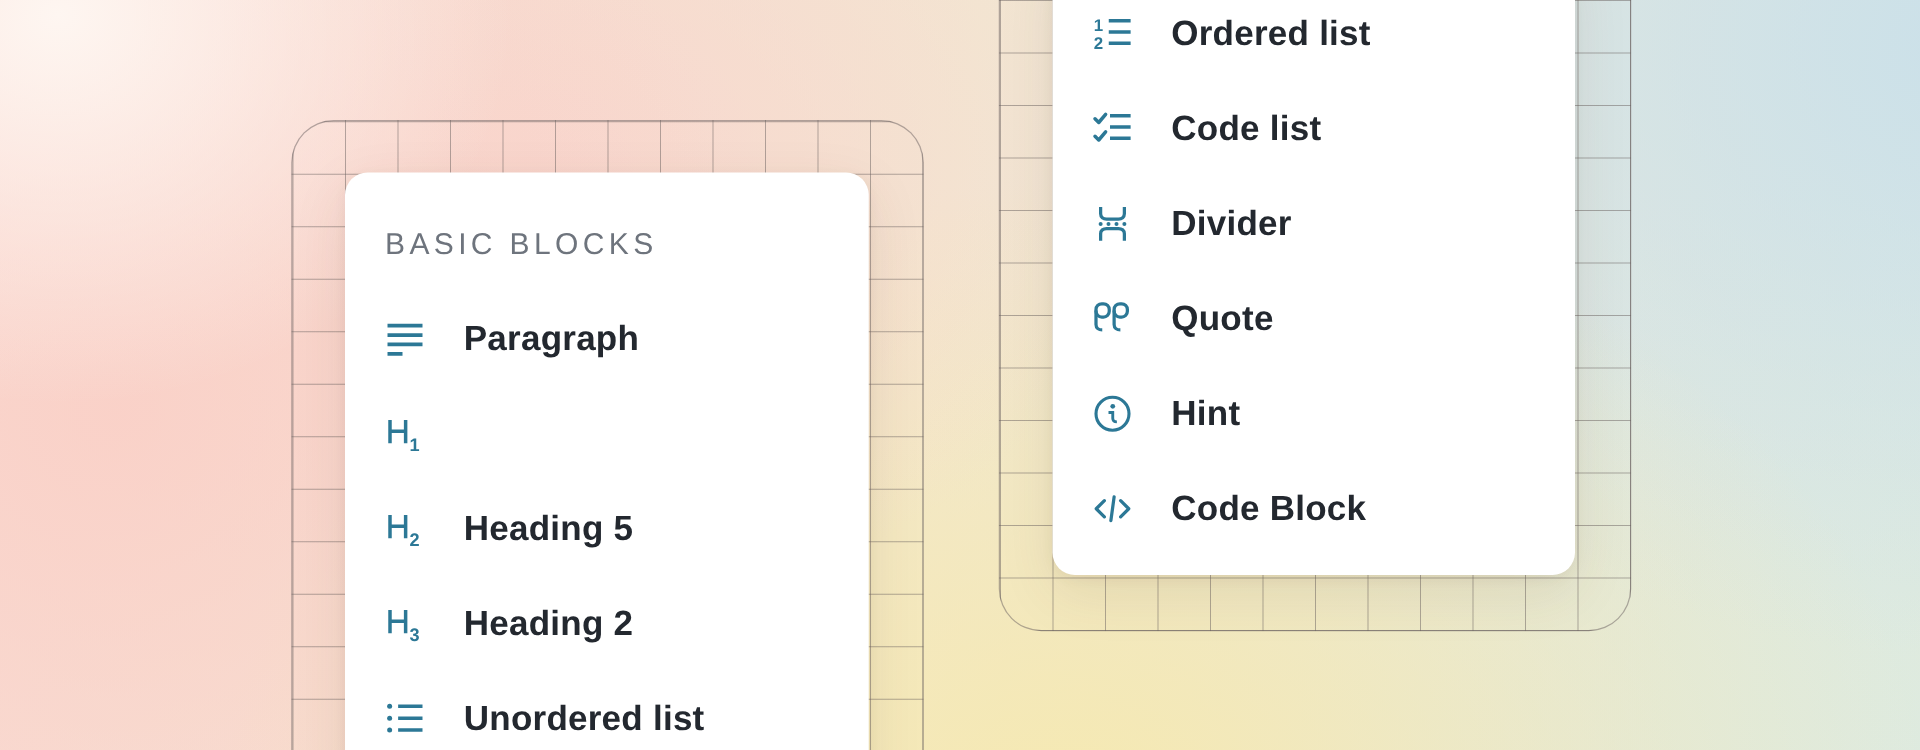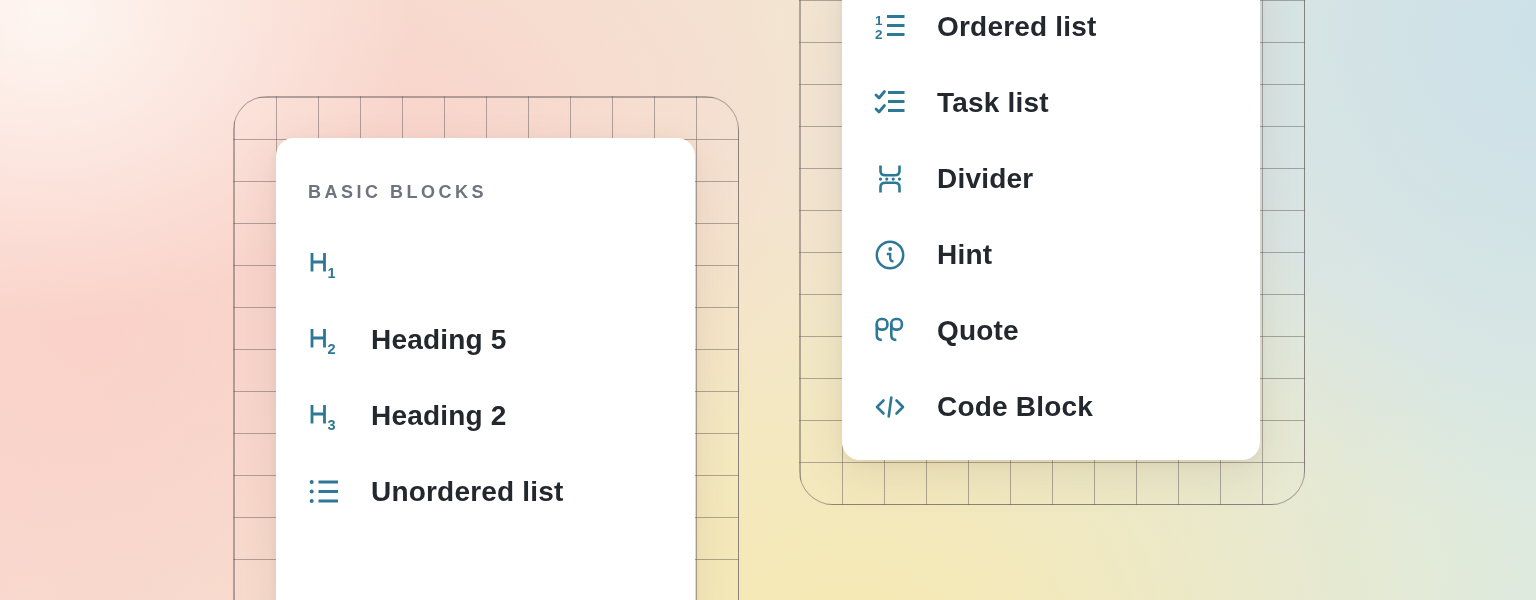--- a/index.html
+++ b/index.html
@@ -34,22 +34,22 @@
     position:absolute;
     background:var(--card-bg,#fff);
     border-radius:18px;
     box-shadow:0 14px 44px rgba(92,62,44,0.10), 0 3px 10px rgba(92,62,44,0.06);
   }
   .card-left { left:276px; top:138px; width:419px; height:510px; }
   .card-right{ left:842px; top:-40px; width:418px; height:500px; }
 
   .section-label{
     margin:44px 0 0 32px;
-    font-size:18px;
-    font-weight:700;
+    font-size:24px;
+    font-weight:400;
     letter-spacing:3.5px;
     color:var(--muted,#6e747d);
   }
   .card-left  .items{ margin-top:23px; }
   .card-right .items{ margin-top:29px; }
 
   .menu-item{
     height:76px;
     display:flex;
     align-items:center;
@@ -74,20 +74,28 @@
 </head>
 <body>
 
 <div class="scene" style="--accent: #2c7896; --text: #23282f; --muted: #6e747d; --card-bg: #ffffff;">
   <div class="grid grid-left"></div>
   <div class="grid grid-right"></div>
 
   <div class="card card-left">
     <div class="section-label">BASIC BLOCKS</div>
     <div class="items">
+  <div class="menu-item">
+    <span class="icon">
+            <svg viewBox="0 0 32 32" fill="none" stroke="currentColor" stroke-width="3">
+              <path d="M2 5.5H30M2 13H30M2 20.5H30M2 28H14"></path>
+            </svg>
+          </span>
+    <span class="label">Paragraph</span>
+  </div>
 
   <div class="menu-item">
     <span class="icon">
             <svg viewBox="0 0 32 32" fill="none" stroke="currentColor" stroke-width="2.8">
               <path d="M4 5v18.5M16.5 5v18.5M4 14h12.5"></path>
               <text x="19.5" y="30" font-size="14.5" font-weight="700" font-family="'Liberation Sans',sans-serif" fill="currentColor" stroke="none">1</text>
             </svg>
           </span>
   </div>
 
@@ -139,62 +147,62 @@
   </div>
 
   <div class="menu-item">
     <span class="icon">
             <svg viewBox="0 0 32 32" fill="none" stroke="currentColor" stroke-width="2.8">
               <path d="M14 5.5H30.5M14 14.5H30.5M14 23.5H30.5"></path>
               <path d="M2 8l3 3 5.5-6.5" stroke-linecap="round" stroke-linejoin="round"></path>
               <path d="M2 22l3 3 5.5-6.5" stroke-linecap="round" stroke-linejoin="round"></path>
             </svg>
           </span>
-    <span class="label">Task list</span>
+    <span class="label">Code list</span>
   </div>
 
   <div class="menu-item">
     <span class="icon">
             <svg viewBox="0 0 32 32" fill="none" stroke="currentColor" stroke-width="2.6">
               <path d="M6.5 2.5V8c0 2.7 2 4.2 4.8 4.2h9.4c2.8 0 4.8-1.5 4.8-4.2V2.5"></path>
               <path d="M6.5 29.5V24c0-2.7 2-4.2 4.8-4.2h9.4c2.8 0 4.8 1.5 4.8 4.2v5.5"></path>
               <circle cx="6.5" cy="16.1" r="1.6" fill="currentColor" stroke="none"></circle>
               <circle cx="12.8" cy="16.1" r="1.6" fill="currentColor" stroke="none"></circle>
               <circle cx="19.2" cy="16.1" r="1.6" fill="currentColor" stroke="none"></circle>
               <circle cx="25.5" cy="16.1" r="1.6" fill="currentColor" stroke="none"></circle>
             </svg>
           </span>
     <span class="label">Divider</span>
   </div>
 
   <div class="menu-item">
     <span class="icon">
-            <svg viewBox="0 0 32 32" fill="none" stroke="currentColor" stroke-width="2.5">
-              <circle cx="16" cy="16" r="13.2"></circle>
-              <circle cx="16.2" cy="10" r="1.9" fill="currentColor" stroke="none"></circle>
-              <path d="M12.8 15h3.4v4.6c0 1.9 1.1 2.9 3.3 2.9" stroke-width="2.3"></path>
-            </svg>
-          </span>
-    <span class="label">Hint</span>
-  </div>
-
-  <div class="menu-item">
-    <span class="icon">
             <svg viewBox="0 0 32 32" fill="none" stroke="currentColor" stroke-width="2.6">
               <rect x="2.8" y="4" width="10.6" height="10.6" rx="4.6"></rect>
               <path d="M2.8 9.3v11.2c0 2.9 2.1 4.4 5 4.4"></path>
               <rect x="17.3" y="4" width="10.6" height="10.6" rx="4.6"></rect>
               <path d="M17.3 9.3v11.2c0 2.9 2.1 4.4 5 4.4"></path>
             </svg>
           </span>
     <span class="label">Quote</span>
   </div>
 
   <div class="menu-item">
     <span class="icon">
+            <svg viewBox="0 0 32 32" fill="none" stroke="currentColor" stroke-width="2.5">
+              <circle cx="16" cy="16" r="13.2"></circle>
+              <circle cx="16.2" cy="10" r="1.9" fill="currentColor" stroke="none"></circle>
+              <path d="M12.8 15h3.4v4.6c0 1.9 1.1 2.9 3.3 2.9" stroke-width="2.3"></path>
+            </svg>
+          </span>
+    <span class="label">Hint</span>
+  </div>
+
+  <div class="menu-item">
+    <span class="icon">
             <svg viewBox="0 0 32 32" fill="none" stroke="currentColor" stroke-width="2.6" stroke-linecap="round" stroke-linejoin="round">
               <path d="M9.5 9.5L3 16l6.5 6.5"></path>
               <path d="M22.5 9.5L29 16l-6.5 6.5"></path>
               <path d="M17.3 6.5L14.7 25.5"></path>
             </svg>
           </span>
     <span class="label">Code Block</span>
   </div>
 </div>
   </div>

